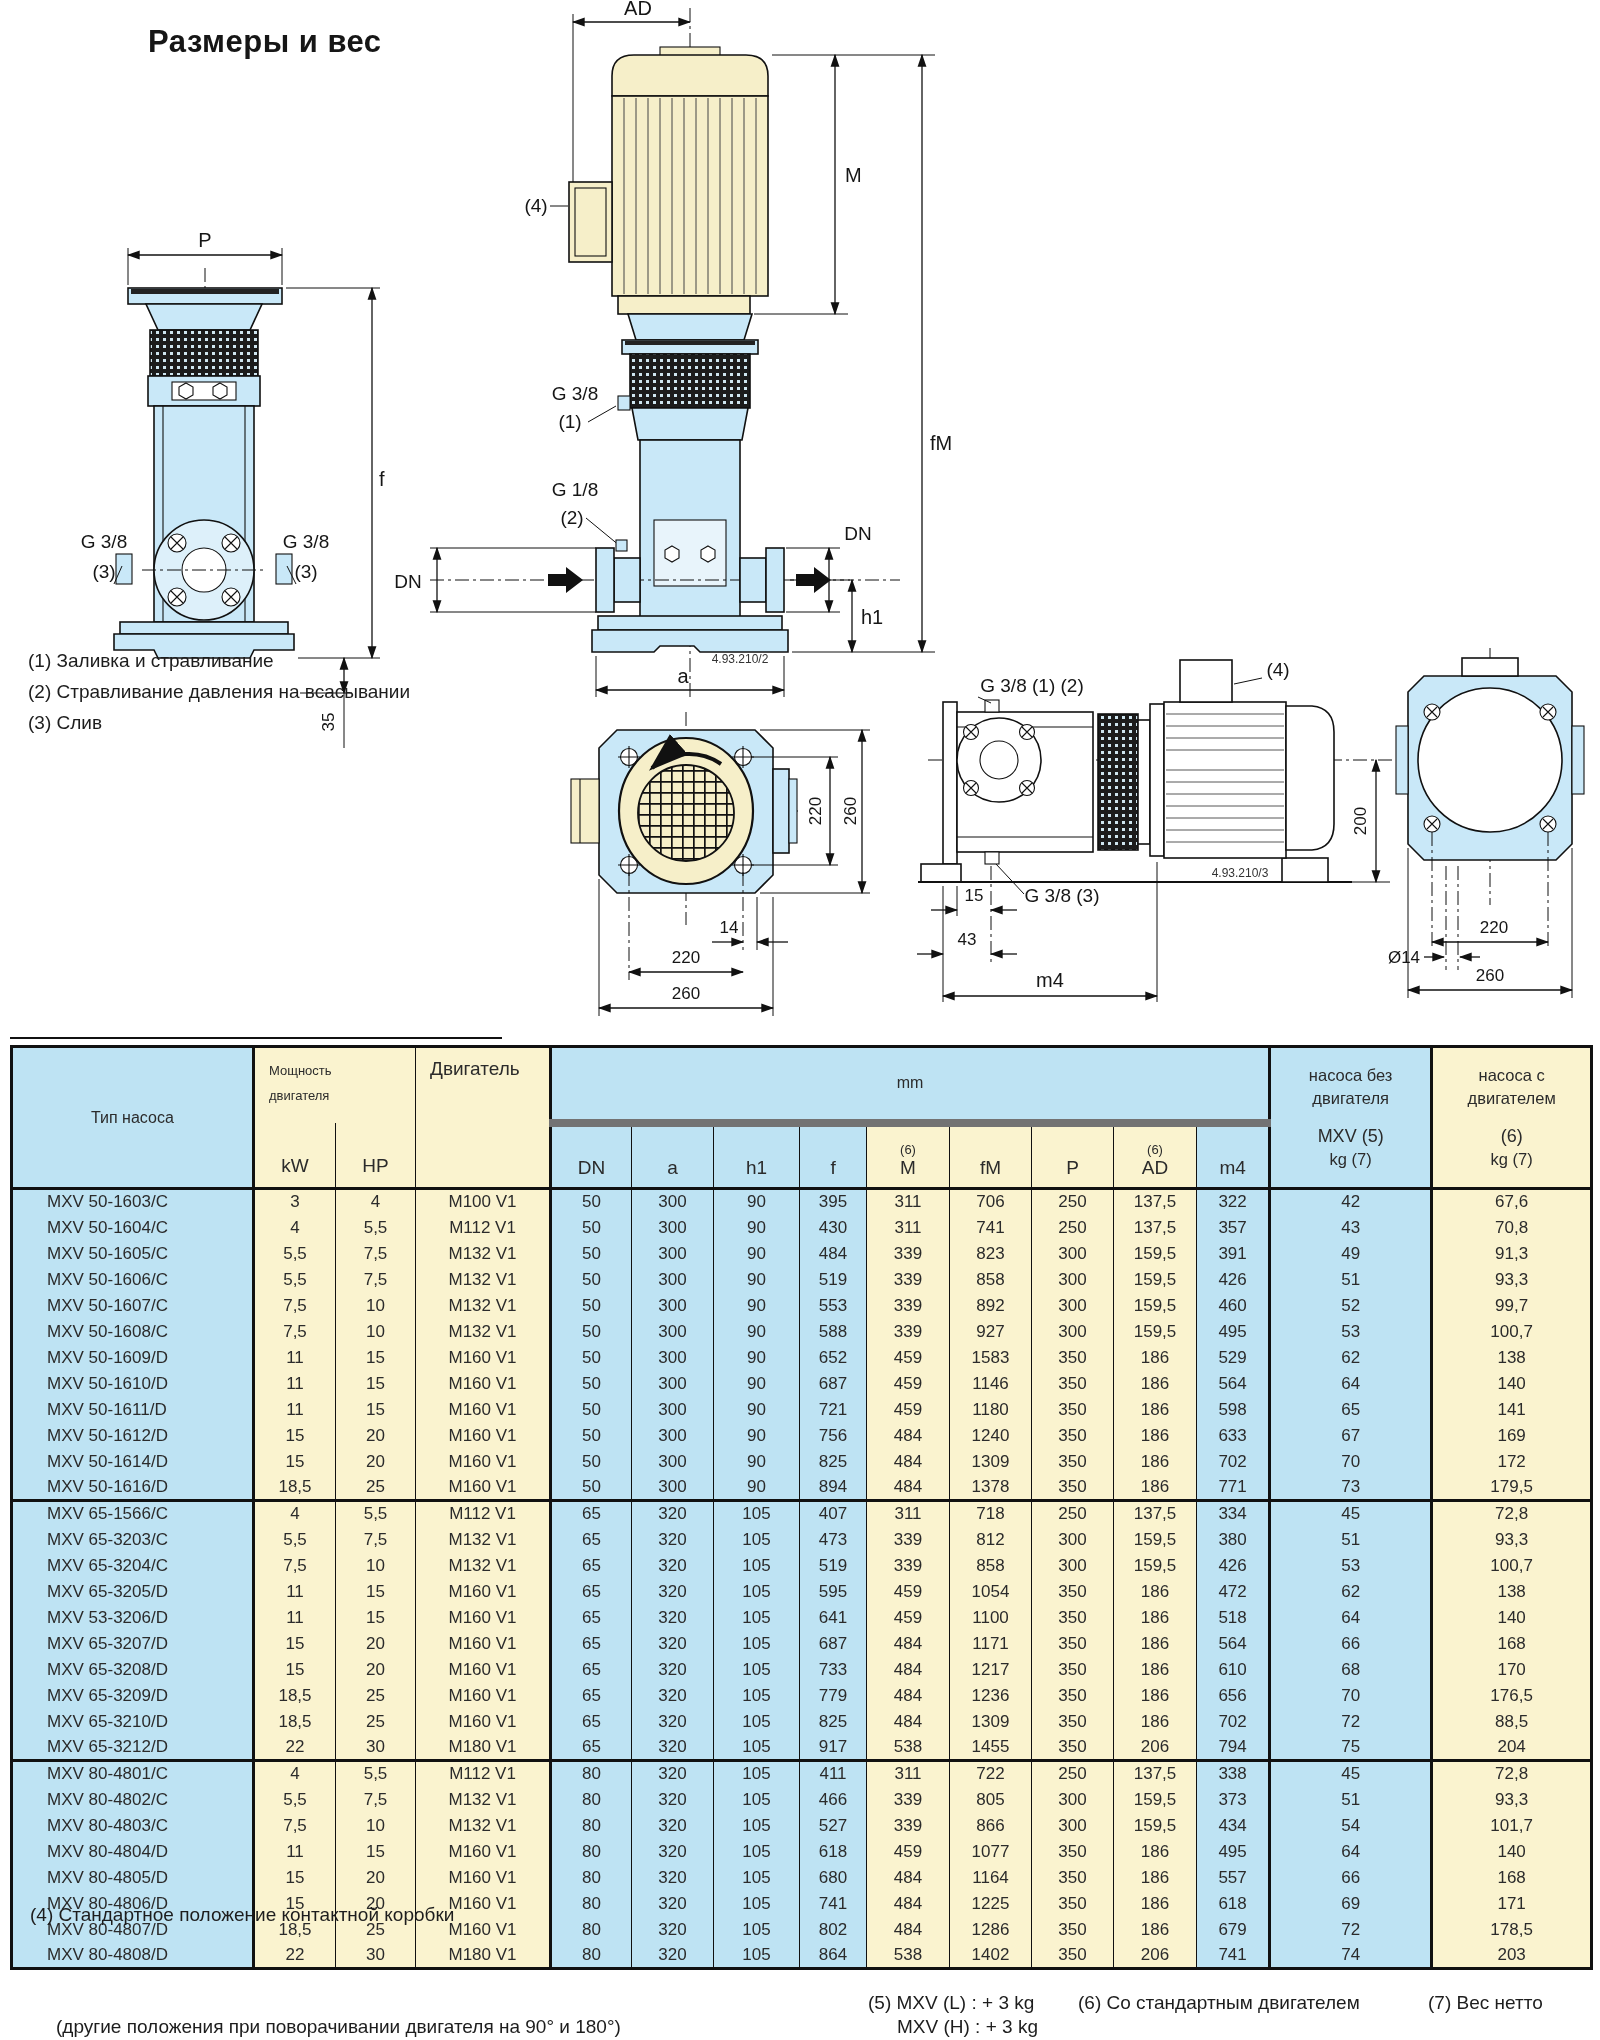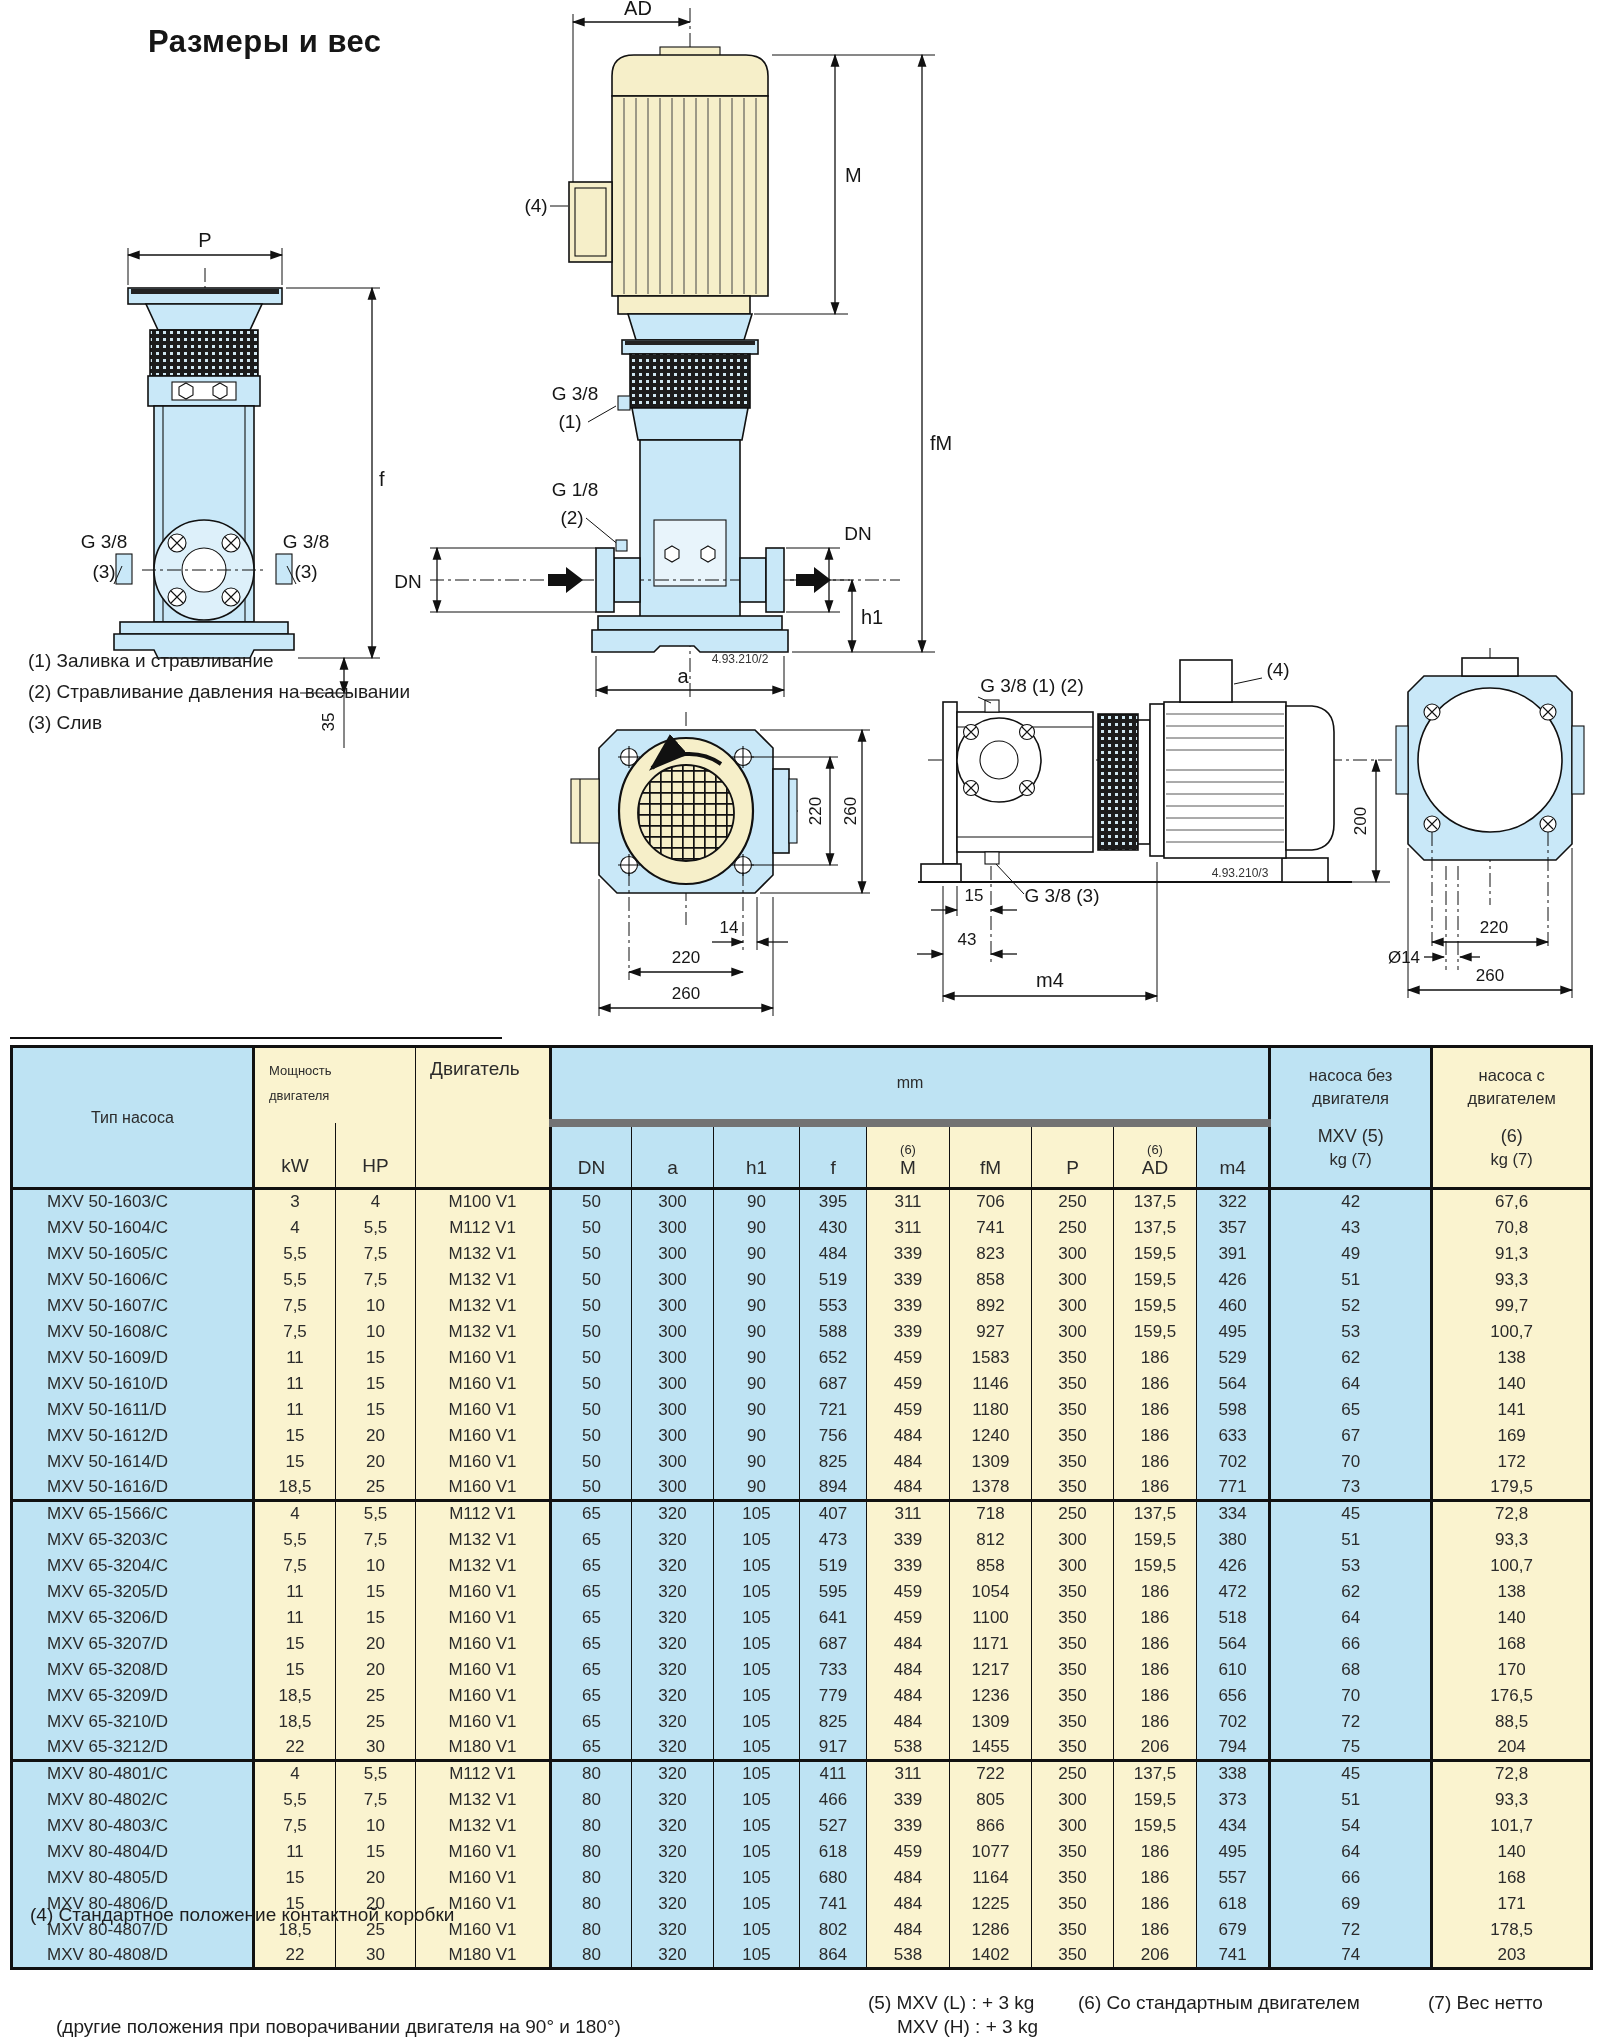--- a/index.html
+++ b/index.html
@@ -727,21 +727,21 @@
           <td class="bgB vthin">595</td>
           <td class="bgY vthin">459</td>
           <td class="bgY vthin">1054</td>
           <td class="bgY vthin">350</td>
           <td class="bgY vthin">186</td>
           <td class="bgB vthin">472</td>
           <td class="bgB vthick">62</td>
           <td class="bgY vthick">138</td>
         </tr>
         <tr>
-          <td class="c0 bgB">MXV 65-3206/D</td>
+          <td class="c0 bgB">MXV 53-3206/D</td>
           <td class="bgY vthick">11</td>
           <td class="bgY vthin">15</td>
           <td class="bgY vthin">M160 V1</td>
           <td class="bgB vthick">65</td>
           <td class="bgB vthin">320</td>
           <td class="bgB vthin">105</td>
           <td class="bgB vthin">641</td>
           <td class="bgY vthin">459</td>
           <td class="bgY vthin">1100</td>
           <td class="bgY vthin">350</td>

